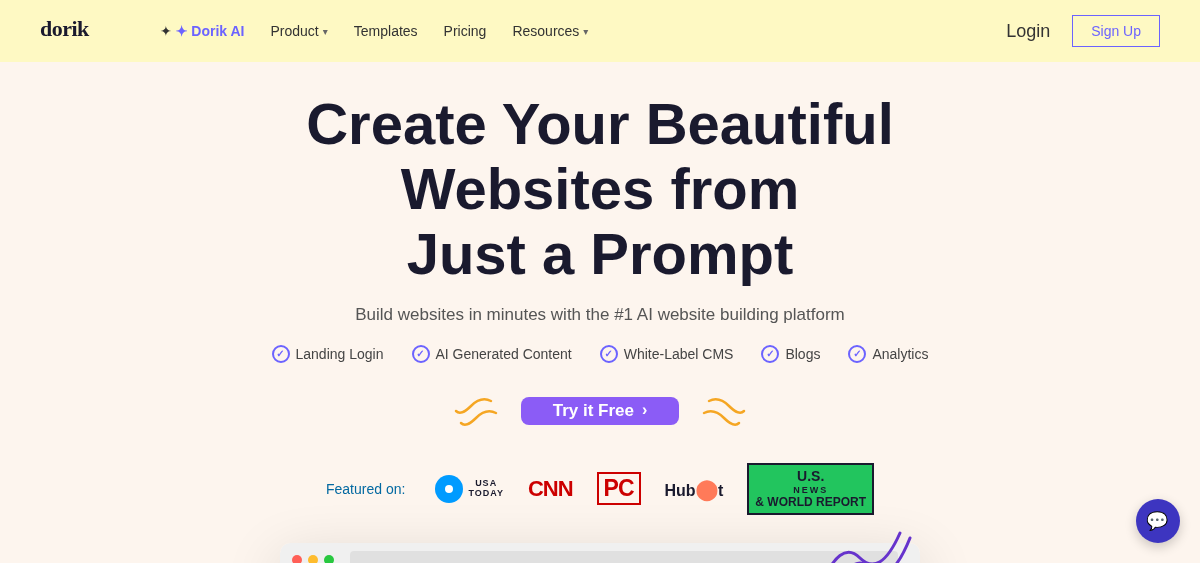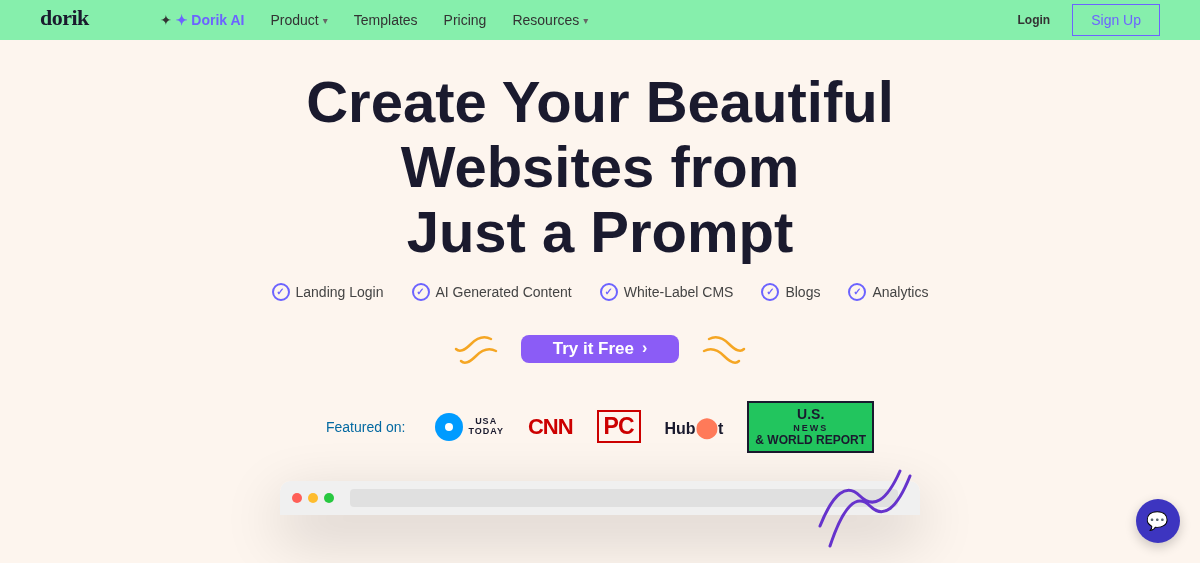--- a/index.html
+++ b/index.html
@@ -9,22 +9,22 @@
       width: 1200px;
       height: 563px;
       overflow: hidden;
       position: relative;
     }
 
     
     nav {
       display: flex;
       align-items: center;
-      padding: 3px 40px;
-      background: #86efac;
+      padding: 14px 40px;
+      background: #fef9c3;
       position: relative;
       z-index: 10;
     }
     .nav-logo {
       font-size: 22px;
       font-weight: 700;
       color: #1a1a2e;
       margin-right: 40px;
       letter-spacing: -0.5px;
     }
@@ -44,24 +44,24 @@
       gap: 4px;
       font-weight: 500;
     }
     .nav-link .chevron { font-size: 10px; color: #666; }
     .nav-actions {
       display: flex;
       align-items: center;
       gap: 12px;
     }
     .btn-login {
-      font-size: 12px;
+      font-size: 18px;
       color: #333;
       cursor: pointer;
-      font-weight: 700;
+      font-weight: 400;
       padding: 6px 10px;
     }
     .btn-signup {
       font-size: 14px;
       color: #6c63ff;
       border: 1.5px solid #6c63ff;
       border-radius: 0;
       padding: 7px 18px;
       cursor: pointer;
       font-weight: 500;
@@ -325,20 +325,21 @@
     <div class="btn-login">Login</div>
     <button class="btn-signup">Sign Up</button>
   </div>
 </nav>
 
 <section class="hero">
   <h1 class="hero-title">
     <span>Create Your Beautiful Websites from</span><br>
     <span>Just a Prompt</span>
   </h1>
+  <p class="hero-subtitle">Build websites in minutes with the #1 AI website building platform</p>
 
   <div class="hero-features">
     <div class="hero-feature">
       <div class="check-icon">✓</div>
       <span>Landing Login</span>
     </div>
     <div class="hero-feature">
       <div class="check-icon">✓</div>
       <span>AI Generated Content</span>
     </div>

